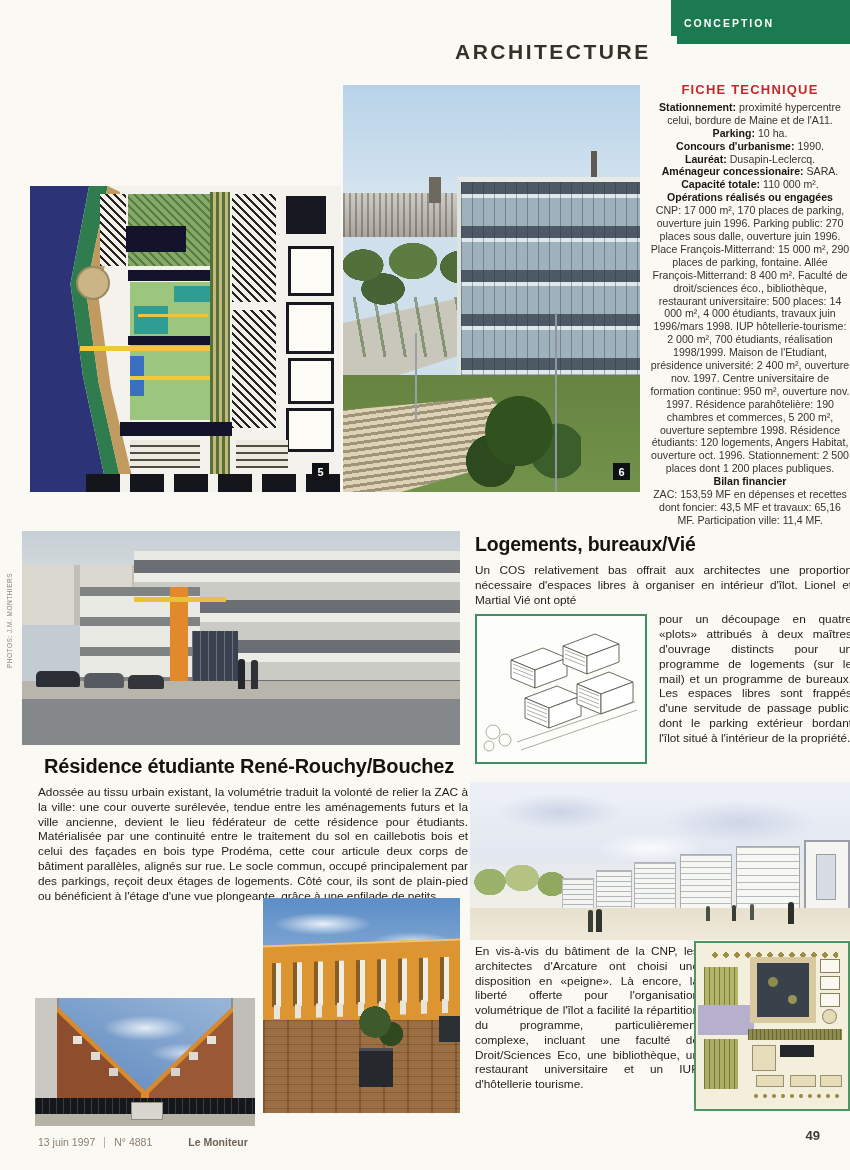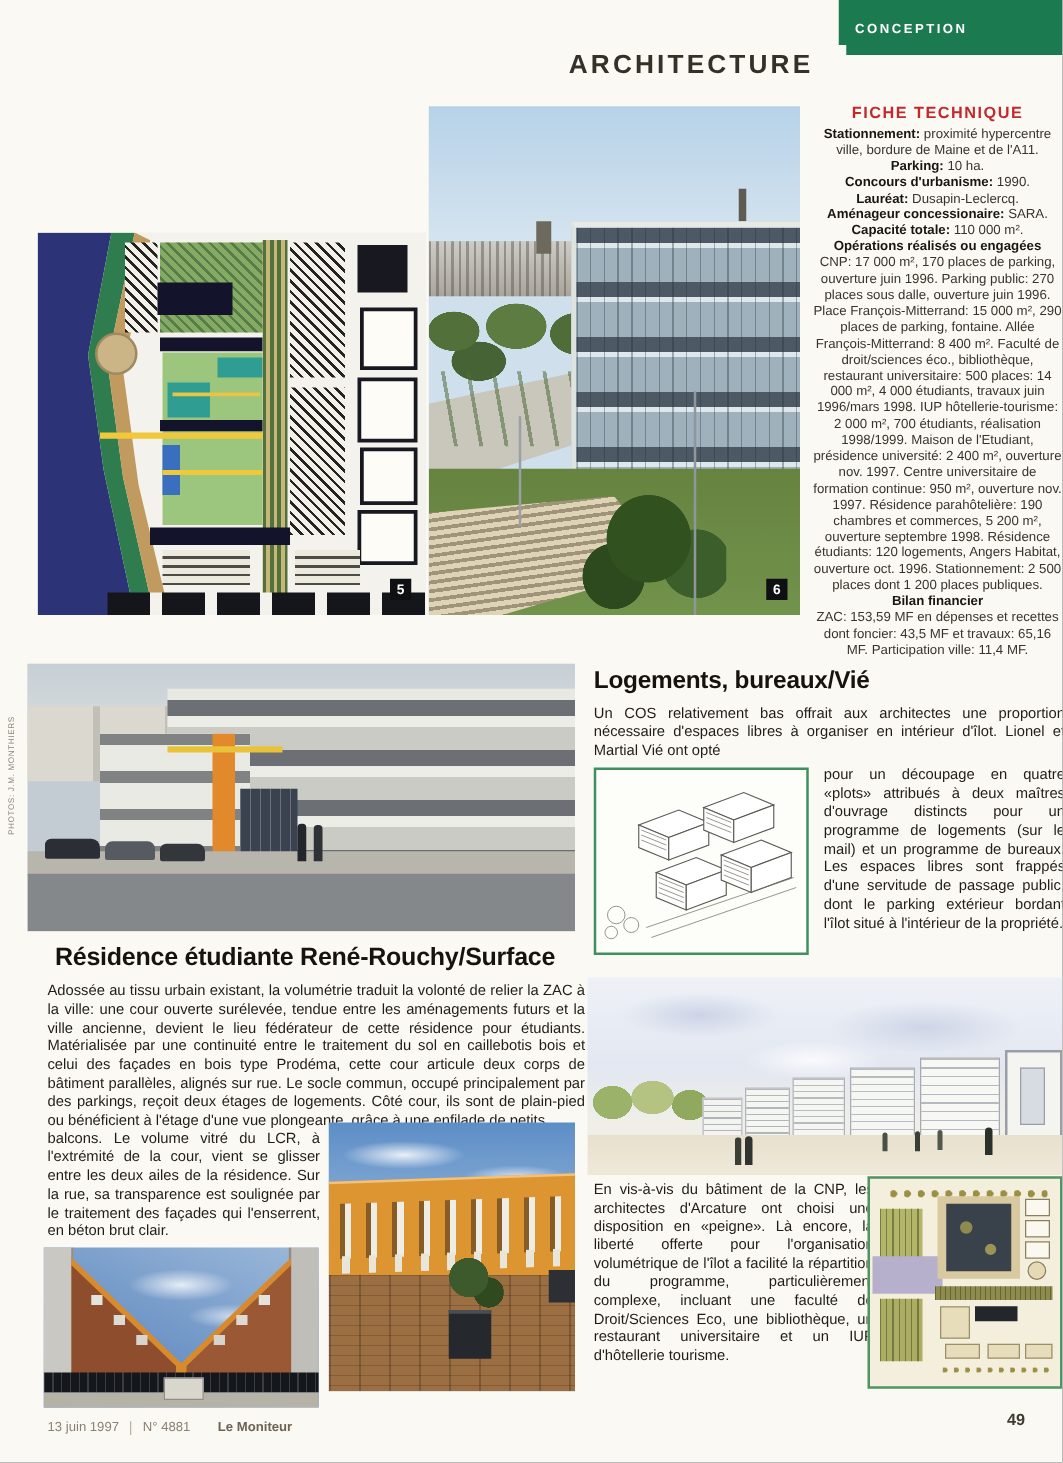--- a/index.html
+++ b/index.html
@@ -43,21 +43,21 @@
   
   .sec-res{position:absolute;left:38px;top:755px;width:430px;}
   .sec-res h2{font-size:20px;margin:0 0 7px 6px;}
   .res-narrow{width:218px;}
   
   .sec-eq{position:absolute;left:475px;top:944px;width:224px;}
   .sec-eq h2{font-size:19.5px;line-height:22px;margin-bottom:9px;}
   
   .footer{position:absolute;left:38px;top:1136px;font-size:10.5px;color:#8c8172;display:flex;align-items:center;}
   .footer .sep{display:inline-block;width:1px;height:11px;background:#bdb3a1;margin:0 9px;}
-  .footer .mag{font-weight:bold;color:#6e6354;margin-left:22px;}
+  .footer .mag{font-weight:bold;color:#6e6354;margin-left:36px;}
   .pagenum{position:absolute;right:30px;top:1128px;font-size:13px;font-weight:bold;color:#3f3b34;}
 </style>
 </head>
 <body>
 
 <div class="page">
 
   <div class="green-band"></div>
   <div class="arch-box">
     <span class="arch-title">ARCHITECTURE</span>
@@ -130,21 +130,21 @@
       radial-gradient(54px 56px at 58px 60px,#31511f 62%,transparent 63%),
       radial-gradient(44px 44px at 96px 80px,#3c5e2b 62%,transparent 63%),
       radial-gradient(40px 42px at 30px 90px,#2c4a1e 62%,transparent 63%);"></div>
     <div class="layer" style="left:212px;top:228px;width:2px;height:179px;background:#90969b;"></div>
     <div class="layer" style="left:72px;top:248px;width:2px;height:88px;background:#9aa0a4;"></div>
     <div class="badge" style="right:10px;bottom:12px;">6</div>
   </div>
 
   <div class="fiche">
     <div class="fiche-title">FICHE TECHNIQUE</div>
-    <div><span class="fl">Stationnement:</span> <span>proximité hypercentre ville, bordure de Maine et de l'A11.</span></div>
+    <div><span class="fl">Stationnement:</span> <span>proximité hypercentre celui, bordure de Maine et de l'A11.</span></div>
     <div><span class="fl">Parking:</span> <span>10 ha.</span></div>
     <div><span class="fl">Concours d'urbanisme:</span> <span>1990.</span></div>
     <div><span class="fl">Lauréat:</span> <span>Dusapin-Leclercq.</span></div>
     <div><span class="fl">Aménageur concessionaire:</span> <span>SARA.</span></div>
     <div><span class="fl">Capacité totale:</span> <span>110 000 m².</span></div>
     <div class="fh">Opérations réalisés ou engagées</div>
     <div>CNP: 17 000 m², 170 places de parking, ouverture juin 1996. Parking public: 270 places sous dalle, ouverture juin 1996. Place François-Mitterrand: 15 000 m², 290 places de parking, fontaine. Allée François-Mitterrand: 8 400 m². Faculté de droit/sciences éco., bibliothèque, restaurant universitaire: 500 places: 14 000 m², 4 000 étudiants, travaux juin 1996/mars 1998. IUP hôtellerie-tourisme: 2 000 m², 700 étudiants, réalisation 1998/1999. Maison de l'Etudiant, présidence université: 2 400 m², ouverture nov. 1997. Centre universitaire de formation continue: 950 m², ouverture nov. 1997. Résidence parahôtelière: 190 chambres et commerces, 5 200 m², ouverture septembre 1998. Résidence étudiants: 120 logements, Angers Habitat, ouverture oct. 1996. Stationnement: 2 500 places dont 1 200 places publiques.</div>
     <div class="fh">Bilan financier</div>
     <div>ZAC: 153,59 MF en dépenses et recettes dont foncier: 43,5 MF et travaux: 65,16 MF. Participation ville: 11,4 MF.</div>
   </div>
@@ -199,23 +199,22 @@
               <circle cx="12" cy="130" r="5"></circle>
             <path d="M40 126 l118 -40 M44 134 l116 -40"></path>
           </g>
         </svg>
       </div>
       <div class="body-txt">pour un découpage en quatre «plots» attribués à deux maîtres d'ouvrage distincts pour un programme de logements (sur le mail) et un programme de bureaux. Les espaces libres sont frappés d'une servitude de passage public, dont le parking extérieur bordant l'îlot situé à l'intérieur de la propriété.</div>
     </div>
   </div>
 
   <div class="sec-res">
-    <h2>Résidence étudiante René-Rouchy/Surface</h2>
+    <h2>Résidence étudiante René-Rouchy/Bouchez</h2>
     <div class="body-txt">Adossée au tissu urbain existant, la volumétrie traduit la volonté de relier la ZAC à la ville: une cour ouverte surélevée, tendue entre les aménagements futurs et la ville ancienne, devient le lieu fédérateur de cette résidence pour étudiants. Matérialisée par une continuité entre le traitement du sol en caillebotis bois et celui des façades en bois type Prodéma, cette cour articule deux corps de bâtiment parallèles, alignés sur rue. Le socle commun, occupé principalement par des parkings, reçoit deux étages de logements. Côté cour, ils sont de plain-pied ou bénéficient à l'étage d'une vue plongeante, grâce à une enfilade de petits</div>
-    <div class="body-txt res-narrow">balcons. Le volume vitré du LCR, à l'extrémité de la cour, vient se glisser entre les deux ailes de la résidence. Sur la rue, sa transparence est soulignée par le traitement des façades qui l'enserrent, en béton brut clair.</div>
   </div>
 
   <div class="photo" style="left:35px;top:998px;width:220px;height:128px;background:linear-gradient(205deg,#9db9da,#4d7cb8);">
     <div class="layer" style="left:0;top:0;width:100%;height:70%;background:radial-gradient(60px 18px at 110px 30px,rgba(255,255,255,.8),transparent 70%),radial-gradient(50px 14px at 150px 55px,rgba(255,255,255,.6),transparent 70%);"></div>
     <div class="layer" style="left:0;top:0;width:22px;height:104px;background:#c9c8c2;border-right:2px solid #8f8e88;"></div>
     <div class="layer" style="right:0;top:0;width:22px;height:104px;background:#bfbeb8;border-left:2px solid #8f8e88;"></div>
     <div class="layer" style="left:22px;top:8px;width:90px;height:96px;background:#d88a2f;clip-path:polygon(0 0,100% 90%,100% 100%,0 100%);"></div>
     <div class="layer" style="left:22px;top:14px;width:84px;height:90px;background:#8e4e2e;clip-path:polygon(0 0,100% 90%,100% 100%,0 100%);"></div>
     <div class="layer" style="left:108px;top:8px;width:90px;height:96px;background:#d88a2f;clip-path:polygon(0 90%,100% 0,100% 100%,0 100%);"></div>
     <div class="layer" style="left:114px;top:14px;width:84px;height:90px;background:#9a5835;clip-path:polygon(0 90%,100% 0,100% 100%,0 100%);"></div>

